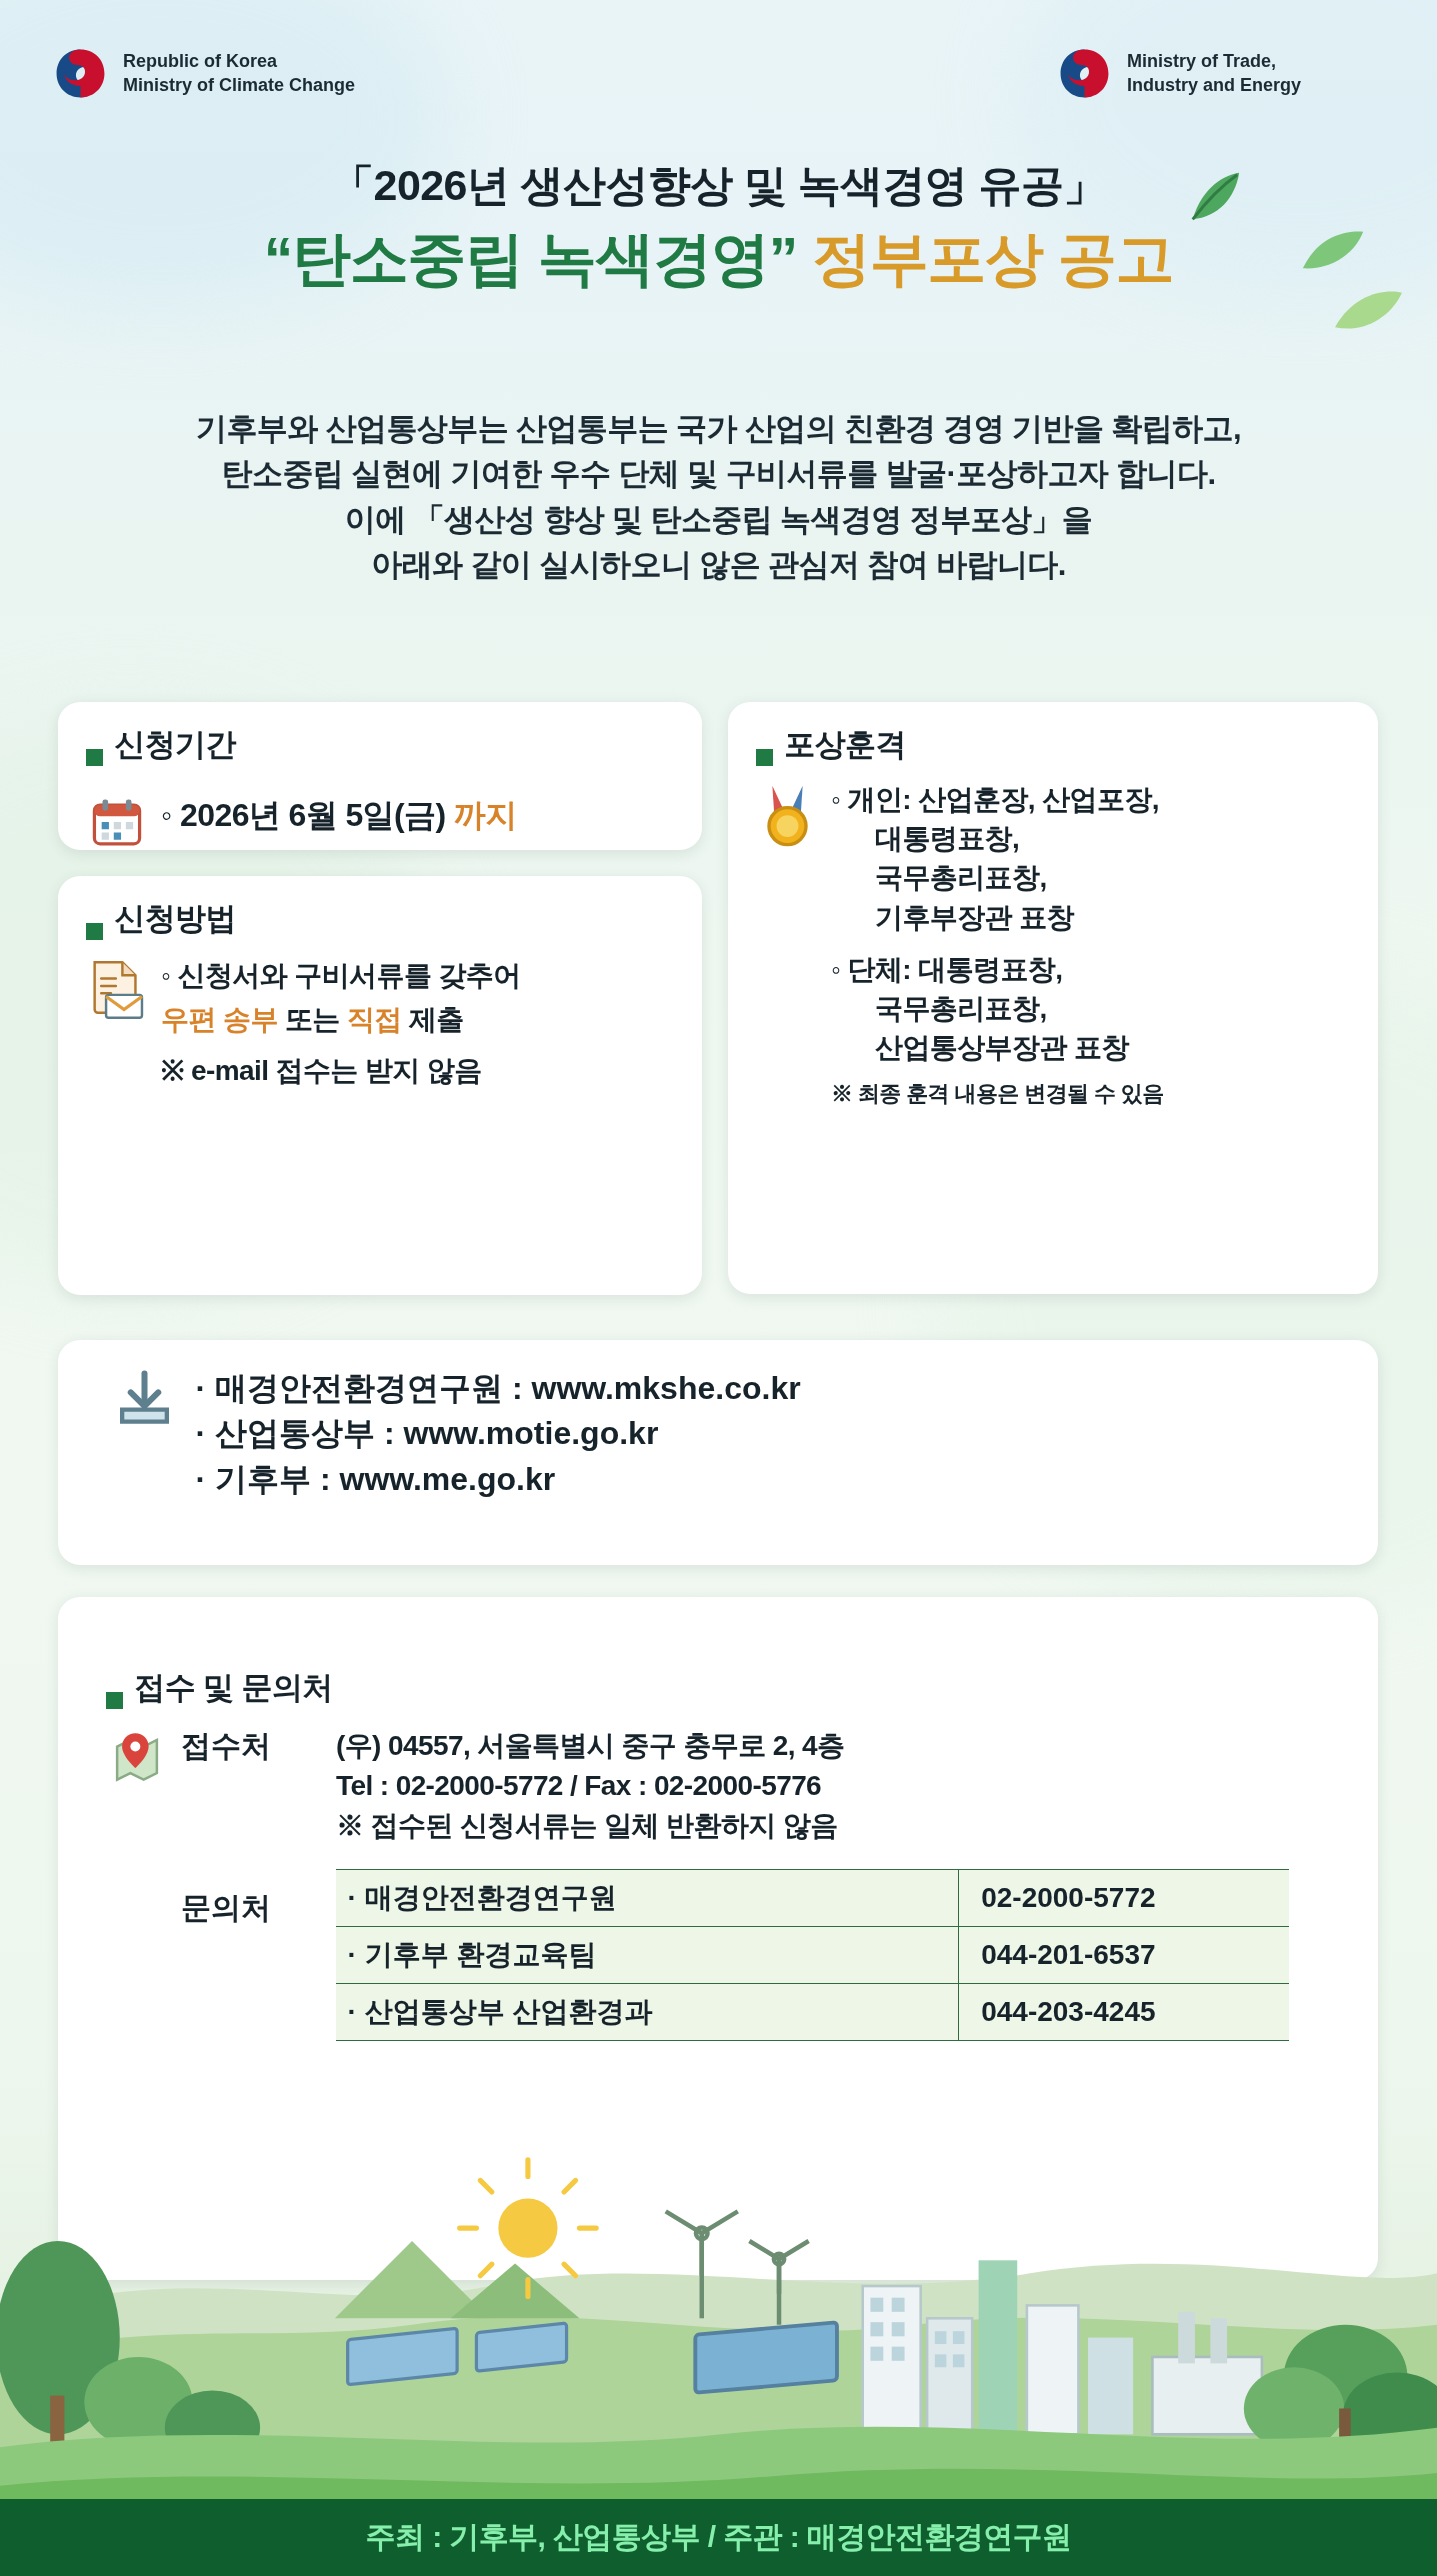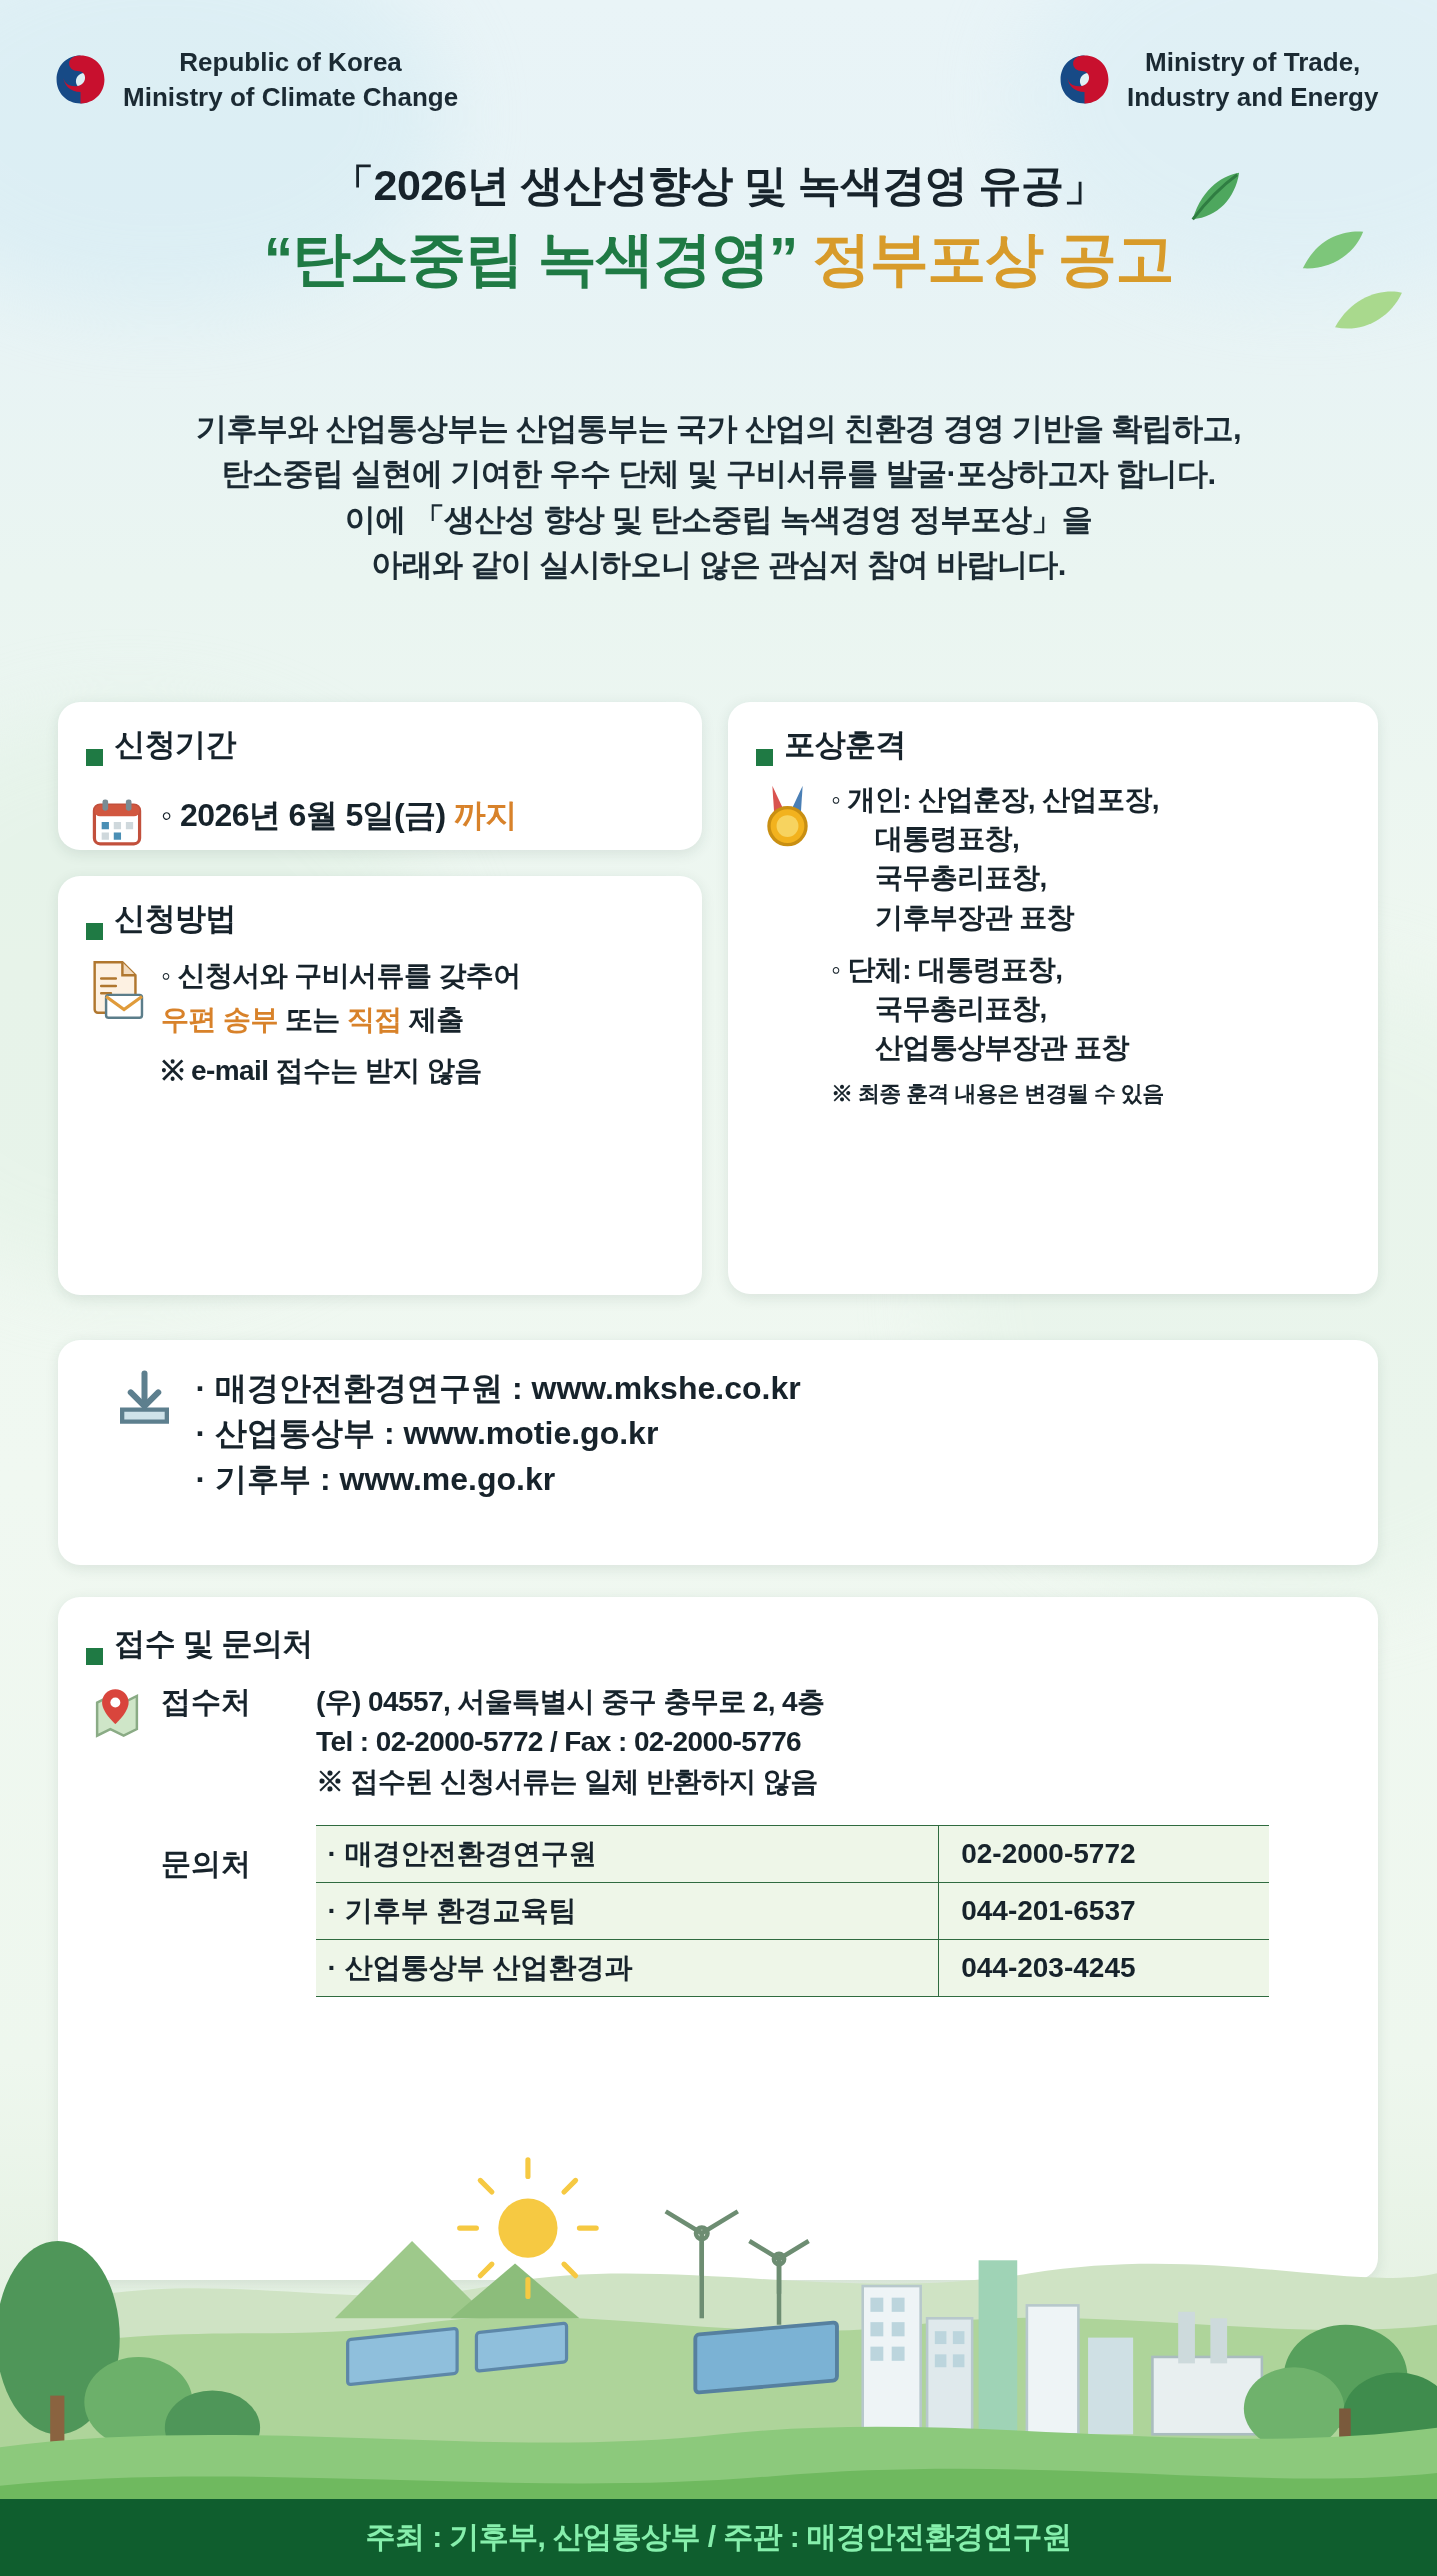--- a/index.html
+++ b/index.html
@@ -27,21 +27,21 @@
   .b4 { right:-206px; top:966px; width:708px; height:644px; background:#e3f2e6; }
   .b5 { left:193px; top:1674px; width:902px; height:580px; background:#eaf6e8; }
 
   
   .gov-header { position:absolute; left:0; top:39px; width:100%; height:97px; }
   .gov-logo { position:absolute; display:flex; align-items:center; gap:14px; }
   .gov-logo.left { left:52px; top:6.4px; }
   .gov-logo.right { left:1056px; top:6.4px; }
   .taeguk { width:57px; height:57px; position:relative; flex:0 0 auto; }
   .taeguk svg { display:block; }
-  .gov-text { font-size:26px; line-height:1.32; color:#1b2a33; font-weight:600;text-align:center; }
+  .gov-text { font-size:18px; line-height:1.32; color:#1b2a33; font-weight:600; }
 
   
   .title-zone { position:absolute; left:0; top:161px; width:100%; text-align:center; }
   .title-1 {
     font-size:43px; font-weight:bold; color:#17232b; letter-spacing:-0.6px;
     line-height:1.15;
   }
   .title-2 {
     margin-top:16.7px;
     font-size:59px; font-weight:bold; line-height:1.1; letter-spacing:-1.3px;
@@ -94,21 +94,21 @@
   #card-award .inner { padding:22px 22px 0 28px; }
 
   
   #card-links { left:58px; top:1340px; width:1320px; height:225px; }
   #card-links .inner { padding:26px 26px 0 51px; display:flex; gap:15.5px; }
   .link-list { font-size:32px; line-height:1.42; color:#17232b; font-weight:600; }
   .link-list .dot::before { content:"· "; }
 
   
   #card-contact { left:58px; top:1597px; width:1320px; height:683px; }
-  #card-contact .inner { padding:26px 30px 0 28px; }
+  #card-contact .inner { padding:26px 30px 0 48px;margin-top:44px; }
 
   .addr { font-size:28px; line-height:1.44; color:#17232b; font-weight:600; letter-spacing:-0.6px; }
   .label-col { font-size:30px; font-weight:bold; color:#17232b; }
 
   table.qa { border-collapse:collapse; width:953px; }
   table.qa td {
     border-bottom:1.9px solid #2f6b3f;
     font-size:28px; font-weight:600; color:#17232b; padding:9px 11.6px;
     background:#eef6e8;
   }

